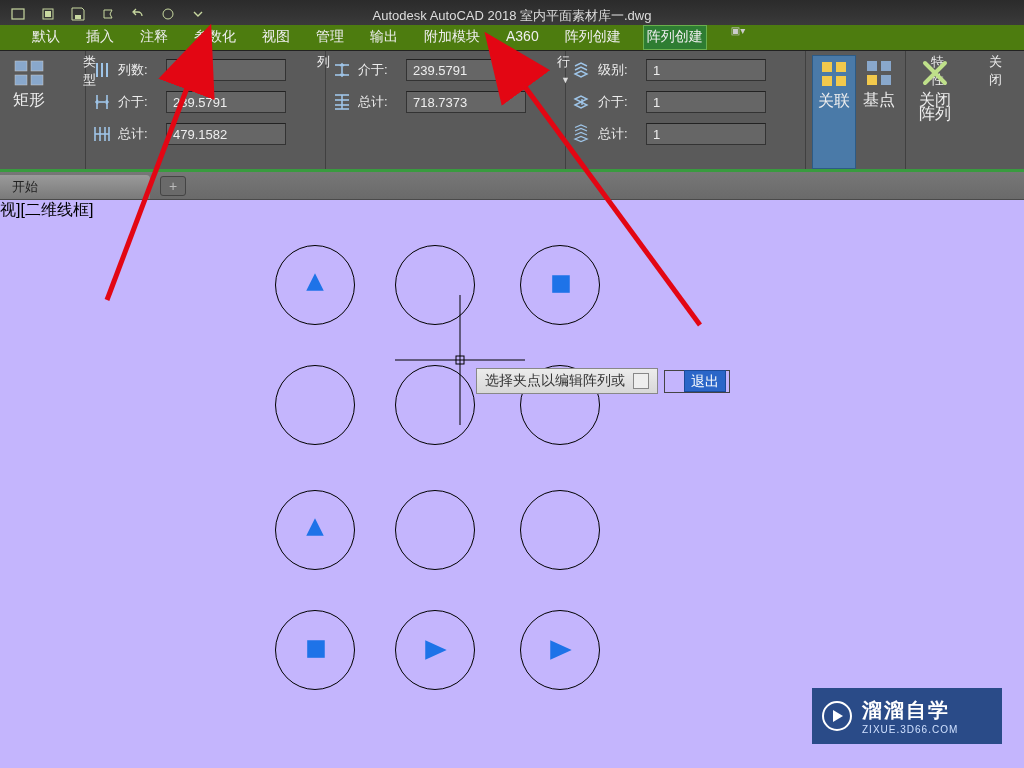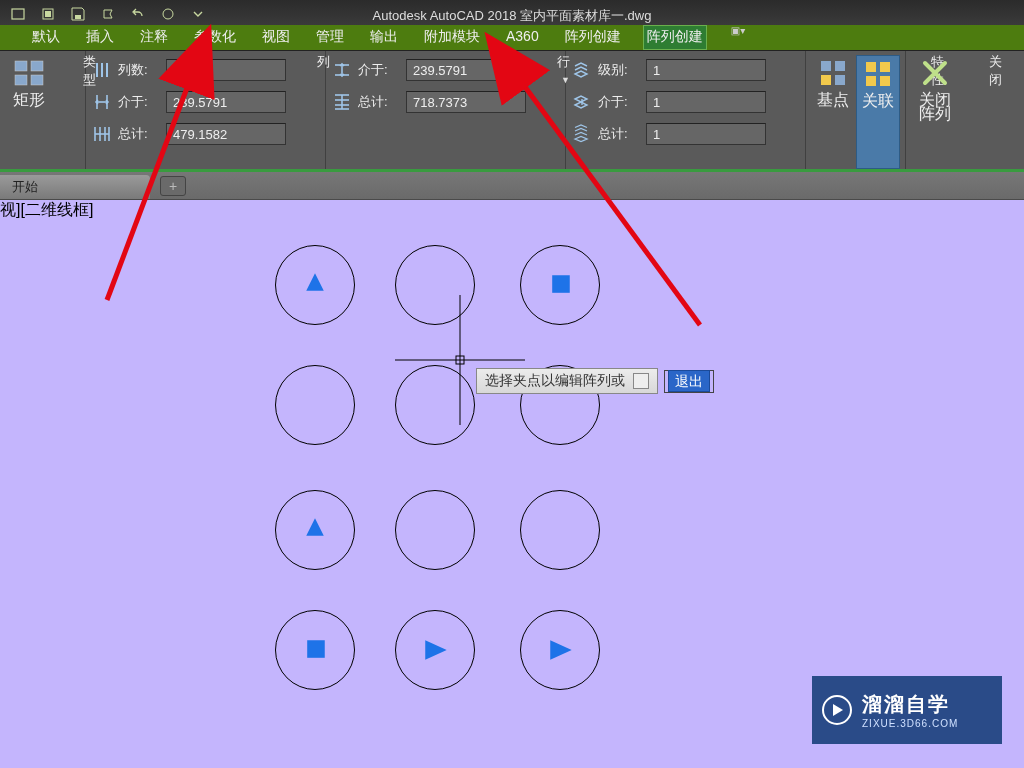--- a/index.html
+++ b/index.html
@@ -37,29 +37,29 @@
   .doc-tab.inactive { background: linear-gradient(#9a9a9a,#7a7a7a); color:#222; }
   .doc-tab.active { background: linear-gradient(#d0d0d0,#b8b8b8); color:#222; font-weight:500; }
   .doc-tab .close { font-size:13px; color:#555;}
   .doc-new { width:26px; height:20px; background:#6a6a6a; border:1px solid #444; border-radius:3px; margin-left:10px; margin-bottom:3px; display:flex; align-items:center; justify-content:center; color:#bbb; font-size:14px;}
 
   .canvas { position:absolute; left:0; right:0; top:200px; bottom:0; background:#c4b5fd; }
   .vp-label { position:absolute; left:0; top:0; font-size:16px; color:#000; }
 
   .circ { position:absolute; width:80px; height:80px; border:1px solid #000; border-radius:50%; }
   
-  .watermark { position:absolute; right:22px; bottom:24px; width:190px; height:68px; background:#2a4b88; color:#fff; display:flex; align-items:center; padding:0 10px; gap:10px; }
+  .watermark { position:absolute; right:22px; bottom:24px; width:190px; height:56px; background:#2a4b88; color:#fff; display:flex; align-items:center; padding:0 10px; gap:10px; }
   .watermark .play { width:30px; height:30px; border:2px solid #fff; border-radius:50%; display:flex; align-items:center; justify-content:center;}
   .watermark .txt1 { font-size:20px; font-weight:600; letter-spacing:2px;}
   .watermark .txt2 { font-size:10px; letter-spacing:1px; color:#cfe0ff;}
 
   .tooltip-bar { position:absolute; display:flex; align-items:center; }
   .tooltip { background: linear-gradient(#ececec,#d8d8d8); border:1px solid #888; height:26px; display:flex; align-items:center; padding:0 8px; font-size:14px; color:#333; gap:8px;}
   .tooltip .mini { width:16px; height:16px; border:1px solid #888; background:#eee;}
-  .exit-btn { margin-left:0; background:#2a66c8; color:#fff; border:1px solid #1b4a99; font-size:14px; padding:2px 6px;}
+  .exit-btn { margin-left:16px; background:#2a66c8; color:#fff; border:1px solid #1b4a99; font-size:14px; padding:2px 6px;}
   .exit-wrap { border:1px solid #444; padding:1px 3px; margin-left:6px;}
 
   svg { display:block; }
   
   .arrow-svg { position:absolute; pointer-events:none; }
 </style>
 </head>
 <body>
 
 <div class="titlebar">
@@ -270,46 +270,46 @@
             </span>
           <span class="lab">总计:</span>
           <input value="1" style="">
         </div>
       </div>
     </div>
   </div>
 
   <div class="panel" style="width:100px">
     <div class="panel-body" style="justify-content:center;gap:2px">
+      <div class="big-btn" style="background:#4a7aa8;border:1px solid #2d5b85;width:44px">
+        <span class="ico">
+            <svg viewBox="0 0 32 32">
+              <g fill="#f2c94c">
+                <rect x="4" y="4" width="10" height="10"></rect>
+                <rect x="18" y="4" width="10" height="10"></rect>
+                <rect x="4" y="18" width="10" height="10"></rect>
+                <rect x="18" y="18" width="10" height="10"></rect>
+              </g>
+            </svg>
+          </span>
+        <span class="lbl">关联</span>
+      </div>
       <div class="big-btn" style="width:42px">
         <span class="ico">
             <svg viewBox="0 0 32 32">
               <g fill="#89a8cc">
                 <rect x="4" y="4" width="10" height="10"></rect>
                 <rect x="18" y="4" width="10" height="10"></rect>
                 <rect x="18" y="18" width="10" height="10"></rect>
               </g>
               <rect x="4" y="18" width="10" height="10" fill="#f2c94c"></rect>
             </svg>
           </span>
         <span class="lbl">基点</span>
       </div>
-      <div class="big-btn" style="background:#4a7aa8;border:1px solid #2d5b85;width:44px">
-        <span class="ico">
-            <svg viewBox="0 0 32 32">
-              <g fill="#f2c94c">
-                <rect x="4" y="4" width="10" height="10"></rect>
-                <rect x="18" y="4" width="10" height="10"></rect>
-                <rect x="4" y="18" width="10" height="10"></rect>
-                <rect x="18" y="18" width="10" height="10"></rect>
-              </g>
-            </svg>
-          </span>
-        <span class="lbl">关联</span>
-      </div>
     </div>
     <div class="panel-label">特性</div>
   </div>
 
   <div class="panel" style="width:66px;border-right:none">
     <div class="panel-body" style="justify-content:center">
       <div class="big-btn">
         <span class="ico">
             <svg viewBox="0 0 32 32">
               <path d="M6 6l20 20M26 6L6 26" stroke="#bfe08a" stroke-width="4" stroke-linecap="round"></path>

